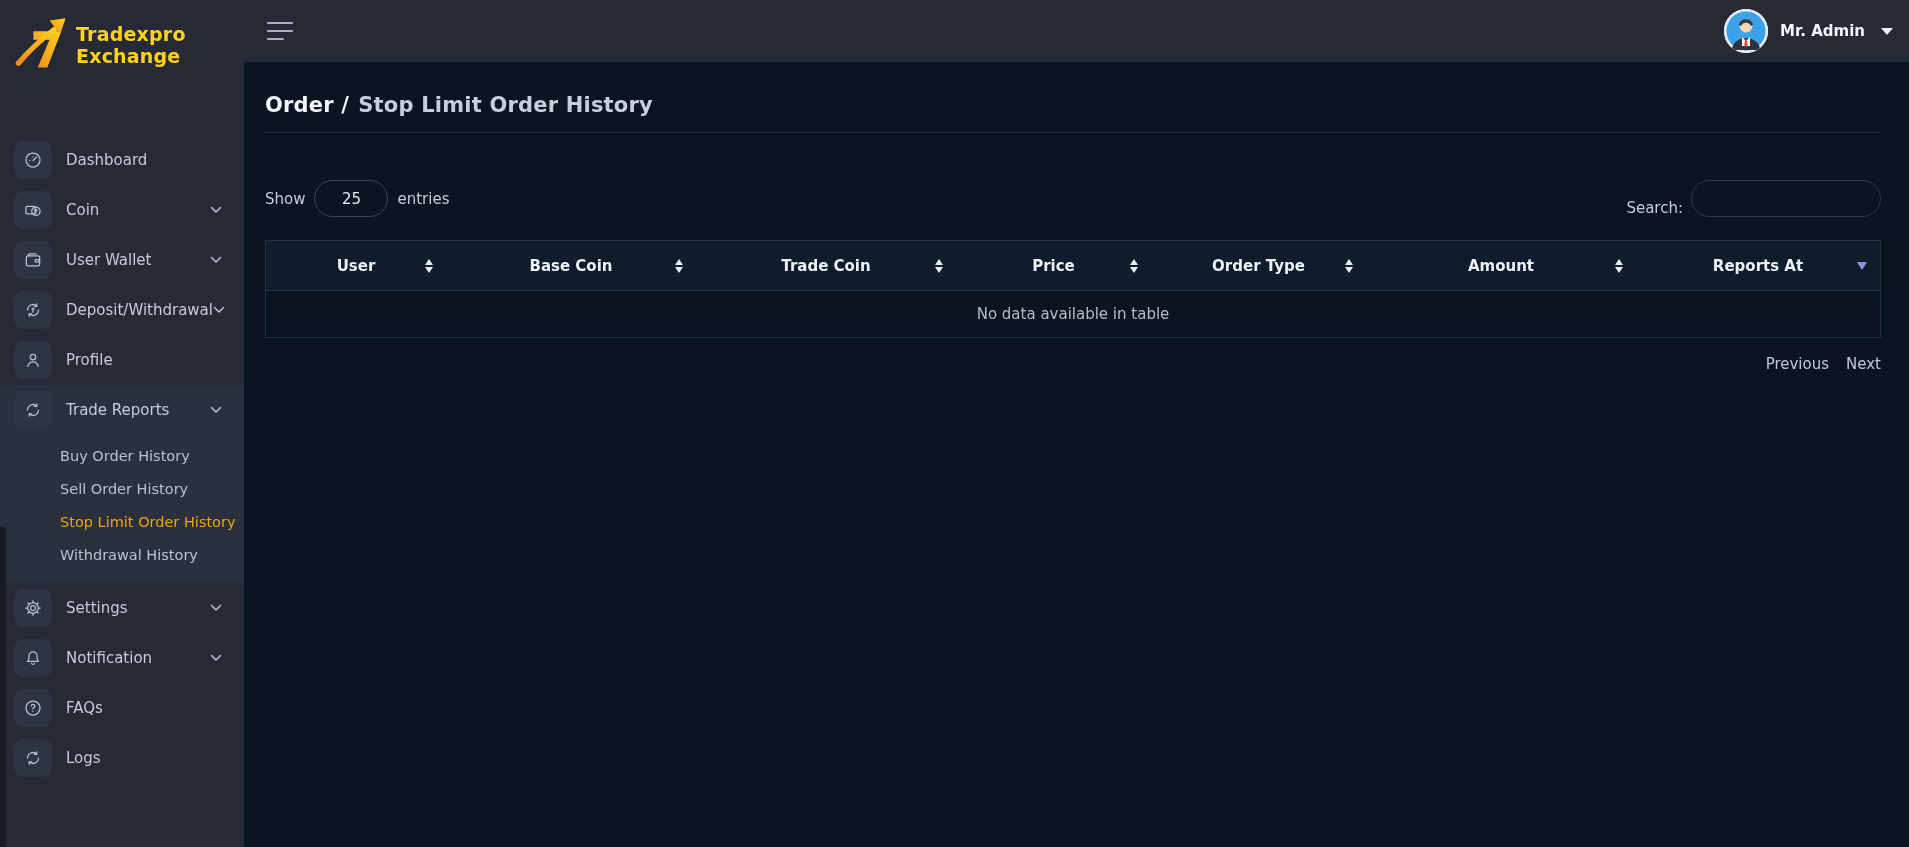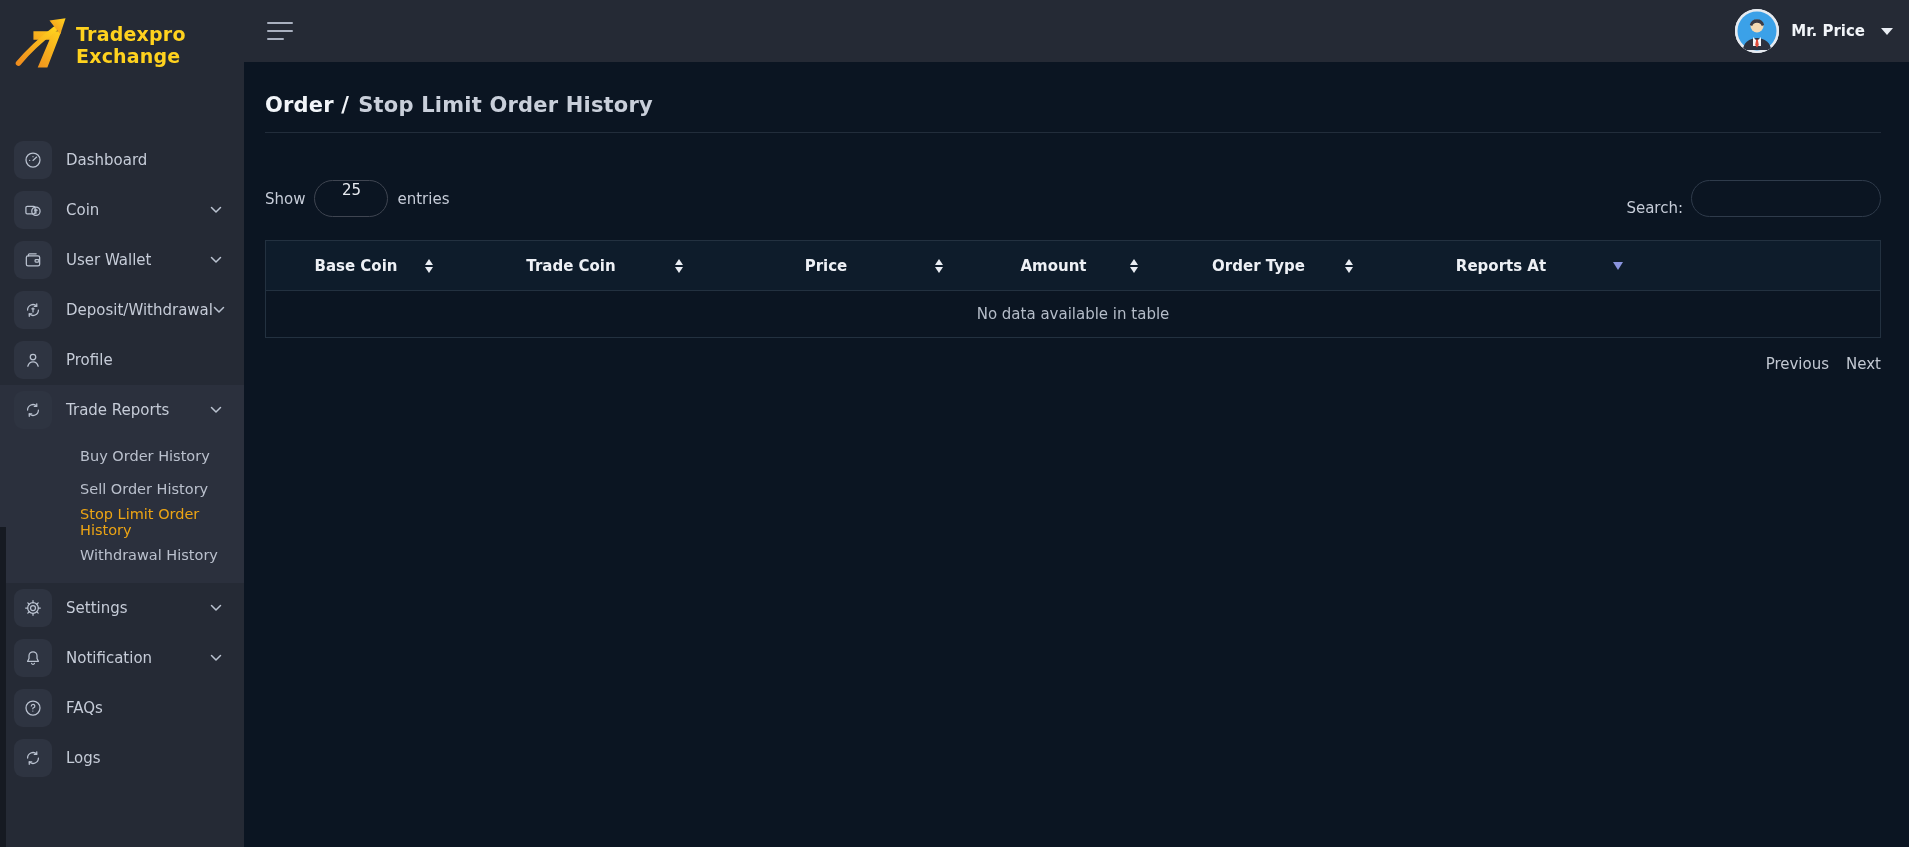--- a/index.html
+++ b/index.html
@@ -16,21 +16,21 @@
   .sidebar{position:relative;width:244px;min-width:244px;height:847px;background:var(--bg-side);z-index:2;}
   .logo{height:92px;display:flex;align-items:center;gap:4px;padding:0 10px 0 12px;cursor:pointer;}
   .logo-text{display:flex;flex-direction:column;line-height:1.15;font-weight:700;font-size:19px;color:var(--accent);letter-spacing:.2px;}
   .menu{margin-top:43px;}
   .mi{height:50px;display:flex;align-items:center;padding:0 22px 0 14px;cursor:pointer;color:var(--text-mid);}
   .mi .tile{width:38px;height:38px;border-radius:9px;background:var(--bg-tile);display:flex;align-items:center;justify-content:center;flex:0 0 38px;}
   .mi .lbl{margin-left:14px;font-size:15px;flex:1;}
   .chev{width:12px;height:8px;flex:0 0 12px;}
   .group{background:var(--bg-group);padding-bottom:12px;}
   .submenu{padding:4px 0 0 0;}
-  .smi{height:33px;display:flex;align-items:center;padding-left:80px;font-size:14.5px;color:#bac0cd;cursor:pointer;}
+  .smi{height:33px;display:flex;align-items:center;padding-left:60px;font-size:14.5px;color:#bac0cd;cursor:pointer;}
   .smi.active{color:var(--active);}
   .icon-svg{stroke:#bac2d0;fill:none;stroke-width:1.5;stroke-linecap:round;stroke-linejoin:round;}
   .scroll-track{position:absolute;left:0;top:527px;width:6px;height:320px;background:#161a22;}
 
   
   .right{flex:1;display:flex;flex-direction:column;height:847px;}
   .topbar{height:62px;min-height:62px;background:var(--bg-side);display:flex;align-items:center;padding:0 16px 0 21px;}
   .hamburger{display:flex;flex-direction:column;gap:6px;cursor:pointer;padding:4px 2px;}
   .hamburger span{height:2px;border-radius:1px;background:#a9b0bf;display:block;}
   .hamburger span:nth-child(1){width:26px;}
@@ -44,21 +44,21 @@
   
   .content{flex:1;background:var(--bg-main);padding:0 28px 8px 21px;overflow:hidden;}
   .page-head{padding-top:31px;}
   .page-head h1{display:flex;gap:9px;font-size:21px;font-weight:700;letter-spacing:.2px;}
   .crumb-root{color:var(--text-bright);}
   .crumb-title{color:#c9cfda;}
   .page-head hr{border:none;border-top:1px solid #222d3b;margin-top:15px;}
 
   .controls{margin-top:47px;display:flex;align-items:center;justify-content:space-between;}
   .length{display:flex;align-items:center;gap:9px;color:var(--text-mid);font-size:15px;}
-  .pill-select{width:74px;height:37px;border:1px solid #3f4551;border-radius:19px;display:flex;align-items:flex-start;justify-content:center;color:#e8ebf0;font-size:15px;cursor:pointer;background:transparent;}
+  .pill-select{width:74px;height:37px;border:1px solid #3f4551;border-radius:19px;display:flex;align-items:center;justify-content:center;color:#e8ebf0;font-size:15px;cursor:pointer;background:transparent;}
   .searchbox{display:flex;align-items:flex-end;gap:8px;color:var(--text-mid);font-size:15px;}
   .searchbox input{width:190px;height:37px;border:1px solid #2f3b4b;border-radius:19px;background:transparent;color:#e8ebf0;font-size:15px;padding:0 16px;outline:none;font-family:inherit;}
 
   .table{margin-top:23px;border:1px solid var(--border);}
   .thead{display:flex;height:50px;background:var(--bg-head);border-bottom:1px solid var(--border);}
   .th{position:relative;display:flex;align-items:center;justify-content:center;font-size:15px;font-weight:700;color:#edf0f5;cursor:pointer;}
   .th:nth-child(1){width:180px;} .th:nth-child(2){width:250px;} .th:nth-child(3){width:260px;}
   .th:nth-child(4){width:195px;} .th:nth-child(5){width:215px;} .th:nth-child(6){width:270px;}
   .th:nth-child(7){flex:1;}
   .sort{position:absolute;right:13px;top:50%;transform:translateY(-50%);display:flex;flex-direction:column;gap:2px;}
@@ -296,21 +296,21 @@
           <svg viewBox="0 0 44 44" width="44" height="44">
             <circle cx="22" cy="22" r="22" fill="#e6eaef"></circle>
             <circle cx="22" cy="22" r="19.5" fill="#3ba1e8"></circle>
             <path d="M8 41 a14 12 0 0 1 28 0z" fill="#2d323f"></path>
             <path d="M18 28 l4 4 4-4 v9 h-8z" fill="#f4f6f8"></path>
             <path d="M21.2 30.5 h1.6 l1 5.5 -1.8 2.5 -1.8-2.5z" fill="#e04b3a"></path>
             <circle cx="22" cy="17" r="6.5" fill="#f3d9b3"></circle>
             <path d="M14.8 16 a7.4 7.4 0 0 1 14.4 0 l-2.4 1 a5.2 5.2 0 0 0-9.6 0z" fill="#3b3b45"></path>
           </svg>
         </span>
-        <span class="user-name">Mr. Price</span>
+        <span class="user-name">Mr. Admin</span>
         <span class="caret"></span>
       </div>
     </header>
 
     <main class="content">
       <div class="page-head">
         <h1>
           <span class="crumb-root">Order /</span>
           <span class="crumb-title">Stop Limit Order History</span>
         </h1>
@@ -327,20 +327,27 @@
         </div>
         <div class="searchbox">
           <label>Search:</label>
           <input type="text" value="" style="">
         </div>
       </div>
 
       <div class="table">
         <div class="thead">
           <div class="th">
+            <span>User</span>
+            <span class="sort">
+                <i class="tri-up"></i>
+                <i class="tri-down"></i>
+              </span>
+          </div>
+          <div class="th">
             <span>Base Coin</span>
             <span class="sort">
                 <i class="tri-up"></i>
                 <i class="tri-down"></i>
               </span>
           </div>
           <div class="th">
             <span>Trade Coin</span>
             <span class="sort">
                 <i class="tri-up"></i>
@@ -348,28 +355,28 @@
               </span>
           </div>
           <div class="th">
             <span>Price</span>
             <span class="sort">
                 <i class="tri-up"></i>
                 <i class="tri-down"></i>
               </span>
           </div>
           <div class="th">
+            <span>Order Type</span>
+            <span class="sort">
+                <i class="tri-up"></i>
+                <i class="tri-down"></i>
+              </span>
+          </div>
+          <div class="th">
             <span>Amount</span>
-            <span class="sort">
-                <i class="tri-up"></i>
-                <i class="tri-down"></i>
-              </span>
-          </div>
-          <div class="th">
-            <span>Order Type</span>
             <span class="sort">
                 <i class="tri-up"></i>
                 <i class="tri-down"></i>
               </span>
           </div>
           <div class="th">
             <span>Reports At</span>
             <span class="sort">
                 <i class="tri-desc"></i>
               </span>

